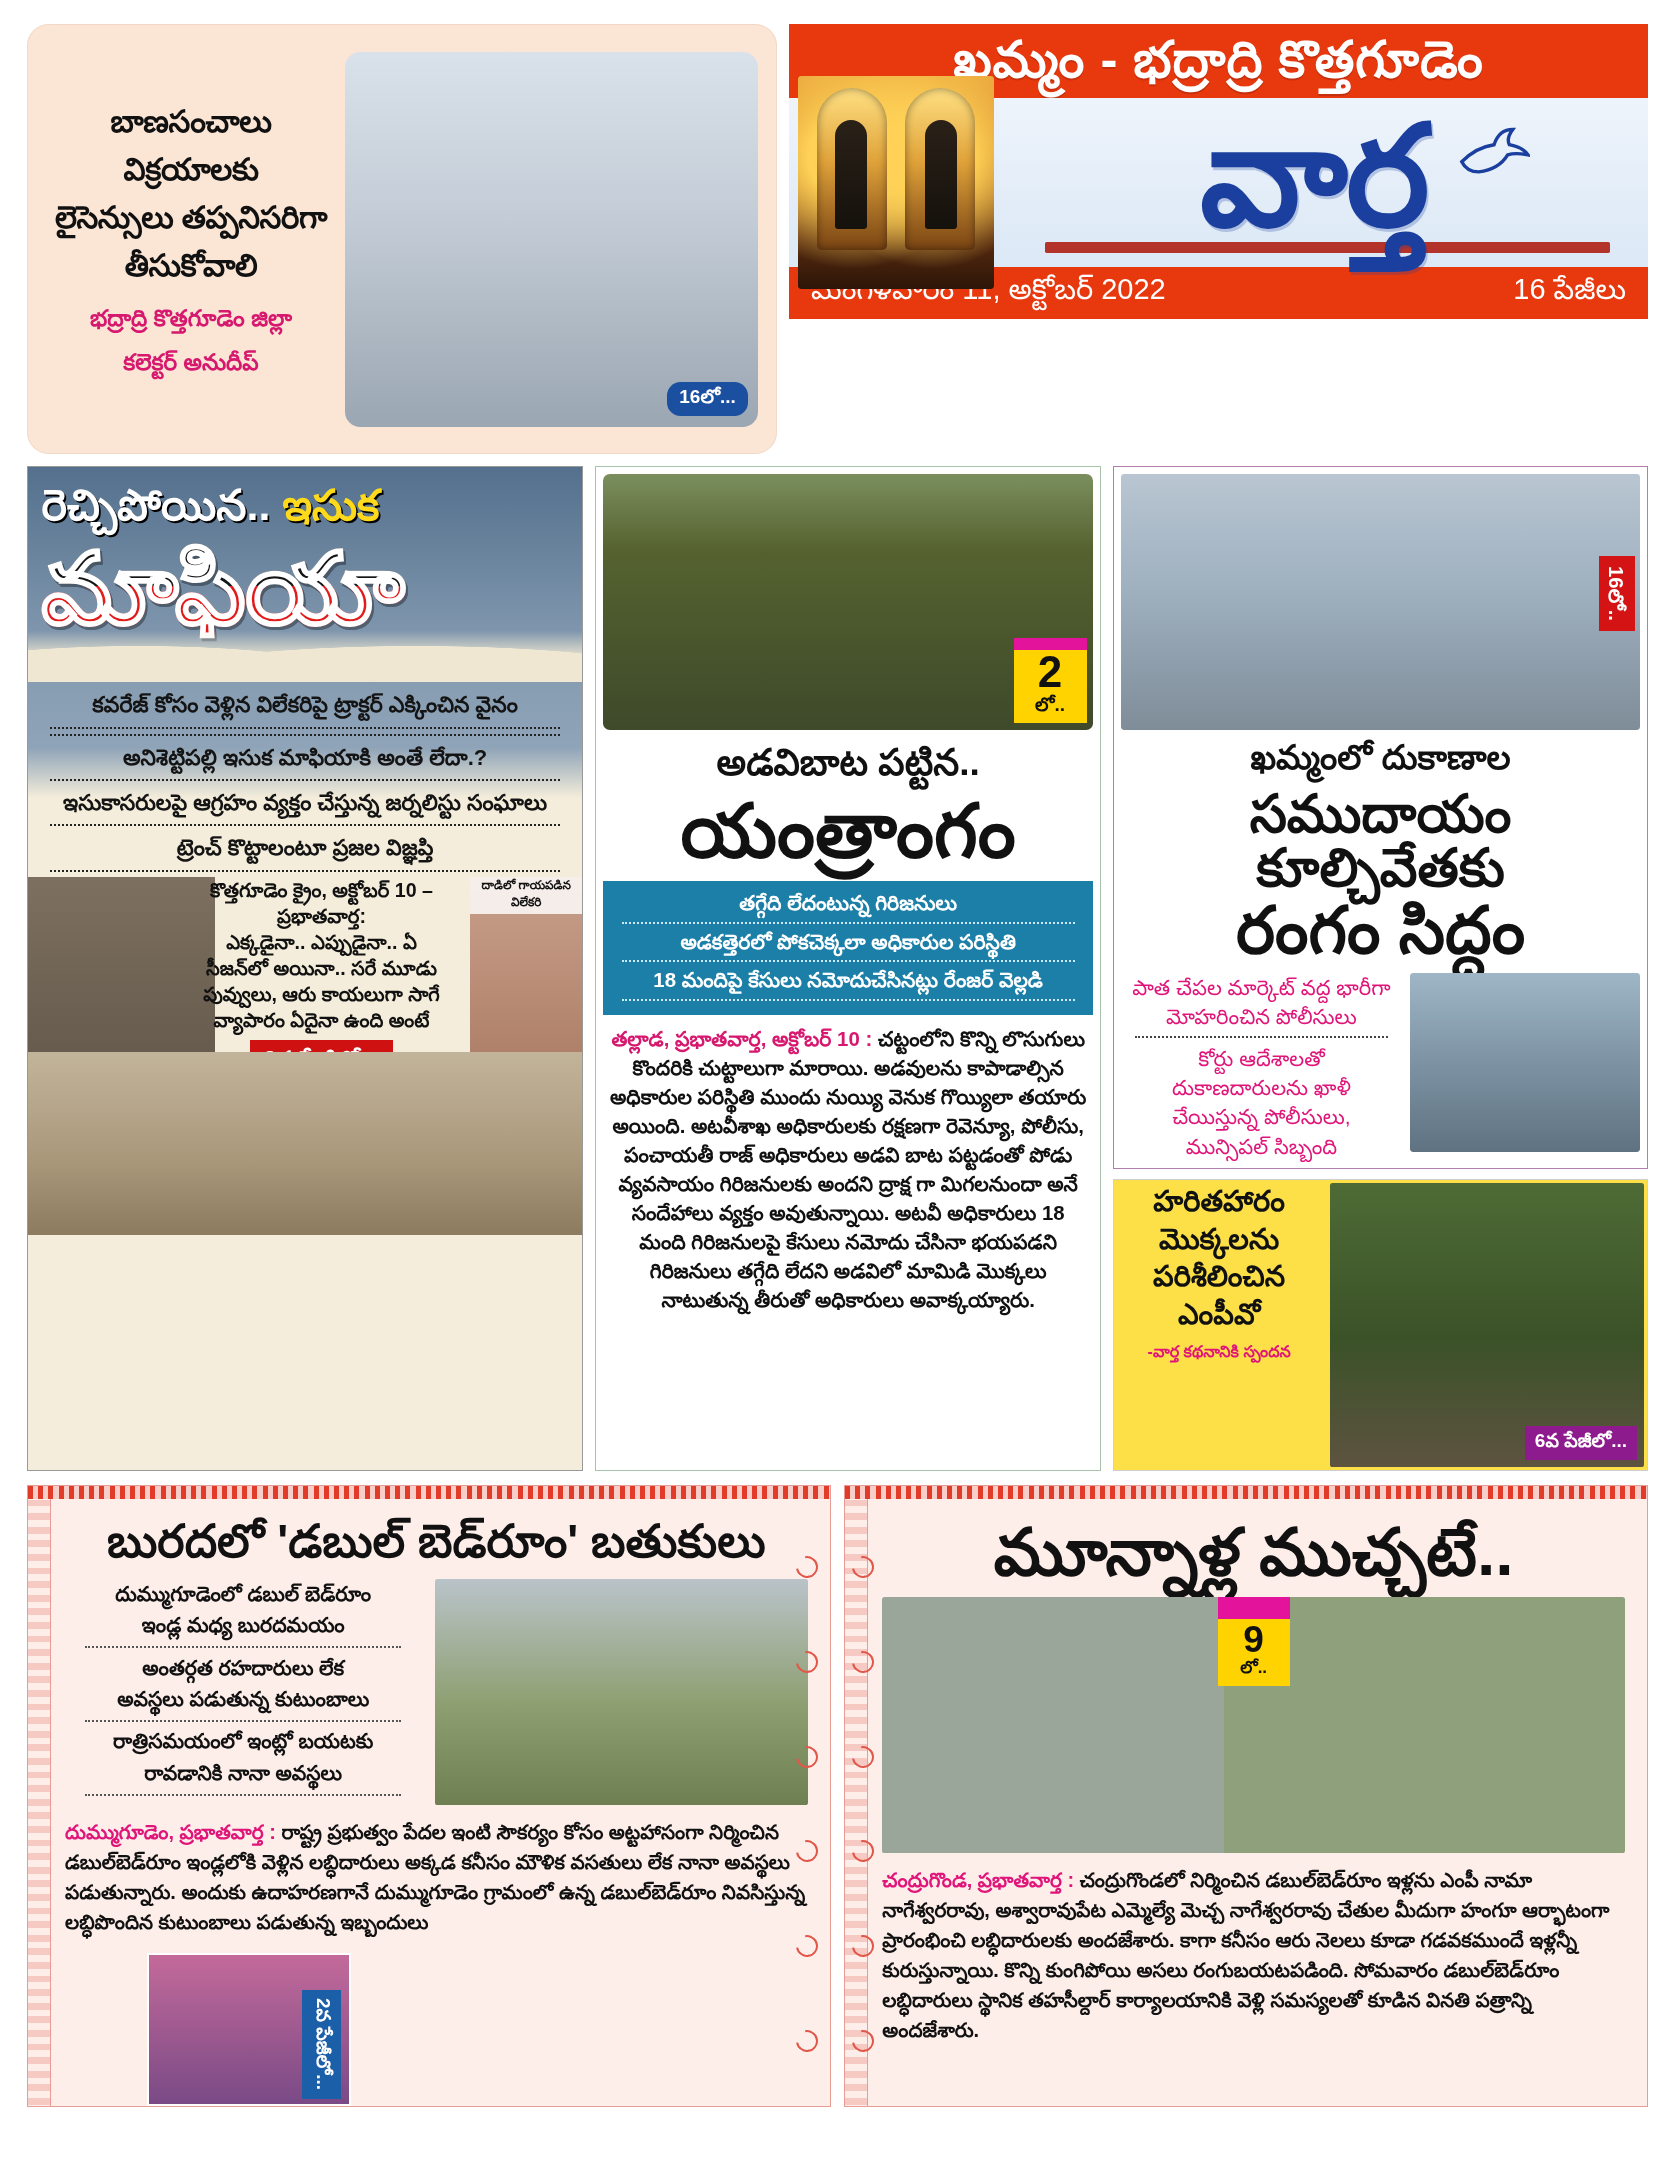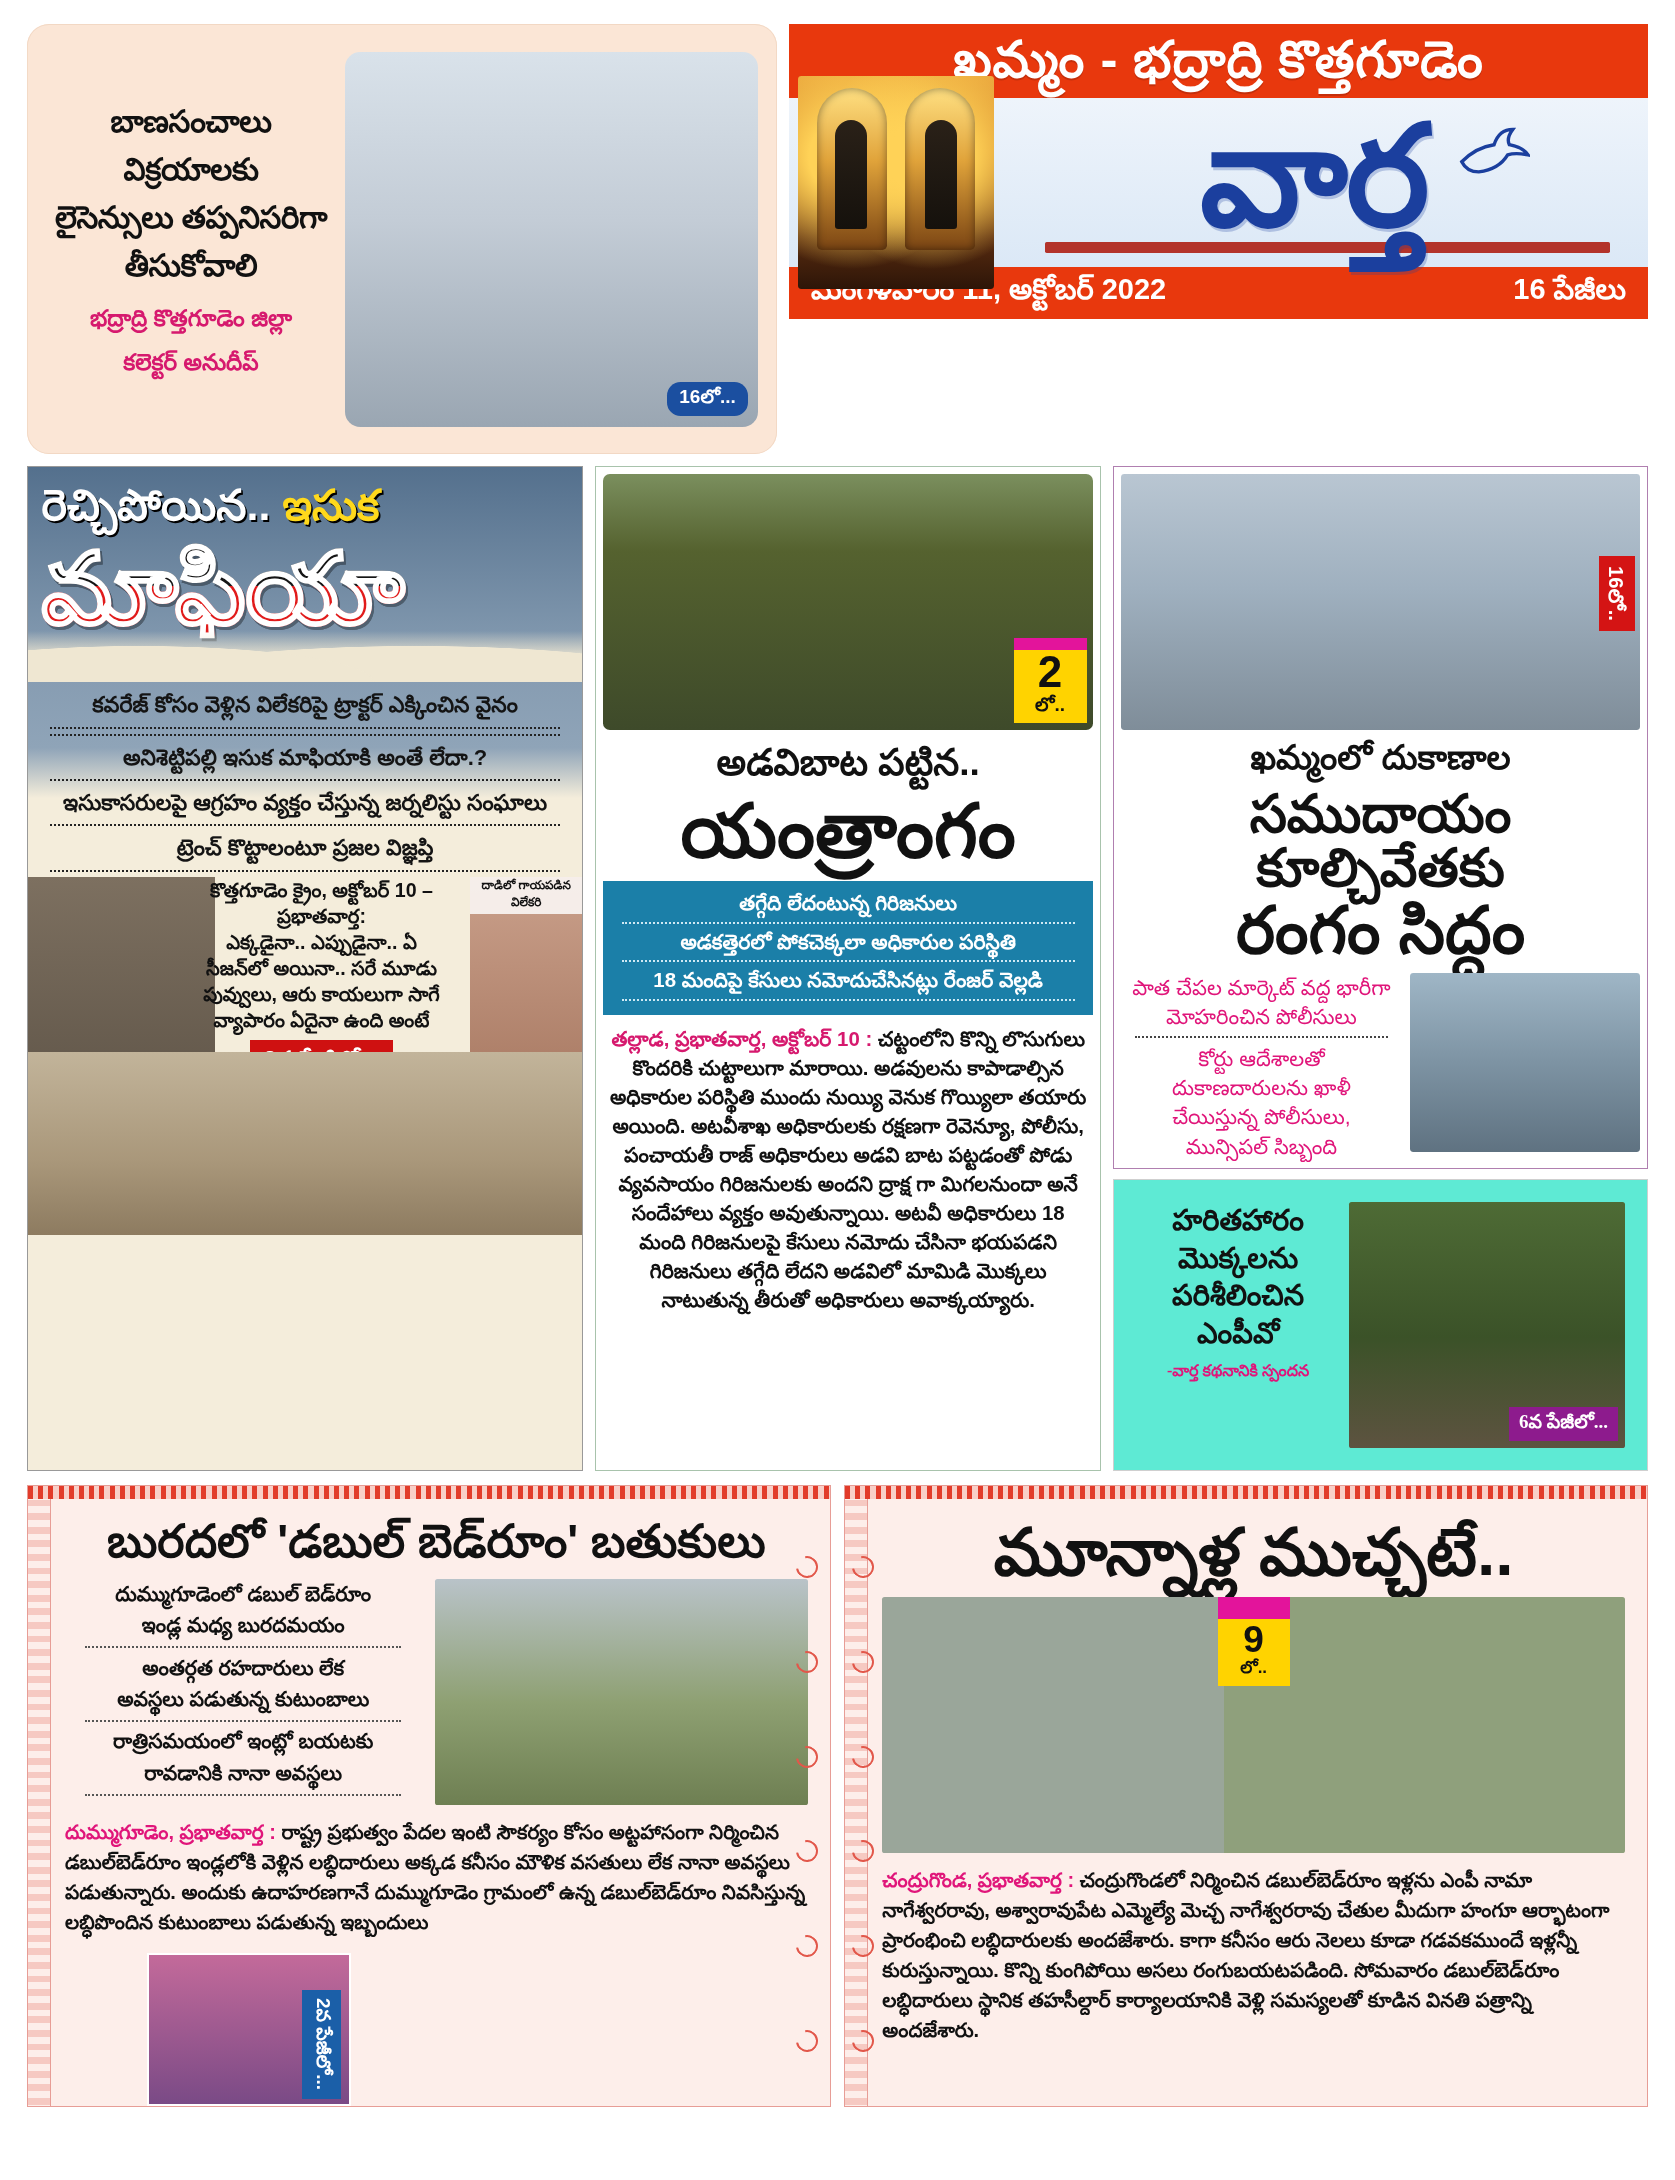--- a/index.html
+++ b/index.html
@@ -71,21 +71,21 @@
   .mast-name .v {
     font-weight: 700; font-size: 141px; color: #1b3f9e; line-height: .92;
     letter-spacing: -1.7px; text-shadow: 1.7px 2.6px 0 rgba(27,63,158,.25);
   }
   .mast-name .underline { height: 11px; background: #b3332a; margin: 0 24px 0 51px; border-radius: 1.7px; }
   .bird {
     position: absolute; top: 13.6px; right: 104px; width: 77px; height: 51px;
   }
   .mast-date {
     background: #e8380d; color: #fff; display: flex; justify-content: space-between;
-    align-items: center; padding: 6px 22px; font-weight: 700; font-size: 29px;
+    align-items: center; padding: 6px 22px; font-weight: 400; font-size: 29px;
   }
 
   
   .mid { display: flex; gap: 12px; margin-top: 12px; height: 1005px; }
 
   
   .col-left { width: 562px; border: 1.7px solid #999; position: relative; overflow: hidden;
     background: linear-gradient(180deg,#6e86a0 0%,#8fa4b8 28%,#f4eddb 33%,#f4eddb 100%); }
   .sand-sky { position: relative; height: 213px; padding: 13.6px 13.6px 0;
     background: linear-gradient(180deg,#54708d,#8ba1b6); }
@@ -150,21 +150,21 @@
   .shop-hl1 { text-align: center; font-weight: 700; font-size: 34px; margin-top: 8.5px; color: #111; }
   .shop-hl2 { text-align: center; font-weight: 700; font-size: 53px; margin-top: 1.7px; color: #111; line-height: 1.02; }
   .shop-hl3 { text-align: center; font-weight: 700; font-size: 66px; margin-top: 1.7px; color: #111; line-height: 1.02; }
   .shop-lower { display: flex; gap: 8.5px; margin-top: 8.5px; }
   .shop-red-text { flex: 0 0 281px; text-align: center; color: #e0157a; font-weight: 400;
     font-size: 21px; line-height: 1.4; }
   .shop-red-text .sep { border-bottom: 2.6px dotted #444; margin: 5.1px 13.6px; }
   .shop-photo2 { flex: 1 1 auto; height: 179px; border-radius: 3.4px;
     background: linear-gradient(180deg,#9fb6c6 0%,#7d93a3 50%,#5f7281 100%); }
 
-  .green-card { border: 0.9px solid #cfcfcf; background: #5eead4; padding: 22px; display: flex; gap: 8.5px; flex: 1 1 auto; font-family: Liberation Serif, serif; }
+  .green-card { border: 0.9px solid #cfcfcf; background: #fde047; padding: 3px; display: flex; gap: 8.5px; flex: 1 1 auto; }
   .green-text { flex: 0 0 204px; text-align: center; font-weight: 700; font-size: 29px; line-height: 1.3; color: #111; }
   .green-text .src { color: #e0157a; font-size: 16px; font-weight: 700; margin-top: 8.5px; }
   .green-photo { flex: 1 1 auto; position: relative; border-radius: 2.6px; overflow: hidden;
     background: linear-gradient(180deg,#4e6b35 0%,#3b5228 55%,#5d5340 100%); }
   .purple-badge { position: absolute; right: 6.8px; bottom: 6.8px; background: #8d1b8d; color: #fff;
     font-weight: 700; font-size: 19px; padding: 4.3px 10.2px; }
 
   
   .bottom { display: flex; gap: 13.6px; margin-top: 13.6px; height: 622px; }
   .note {

